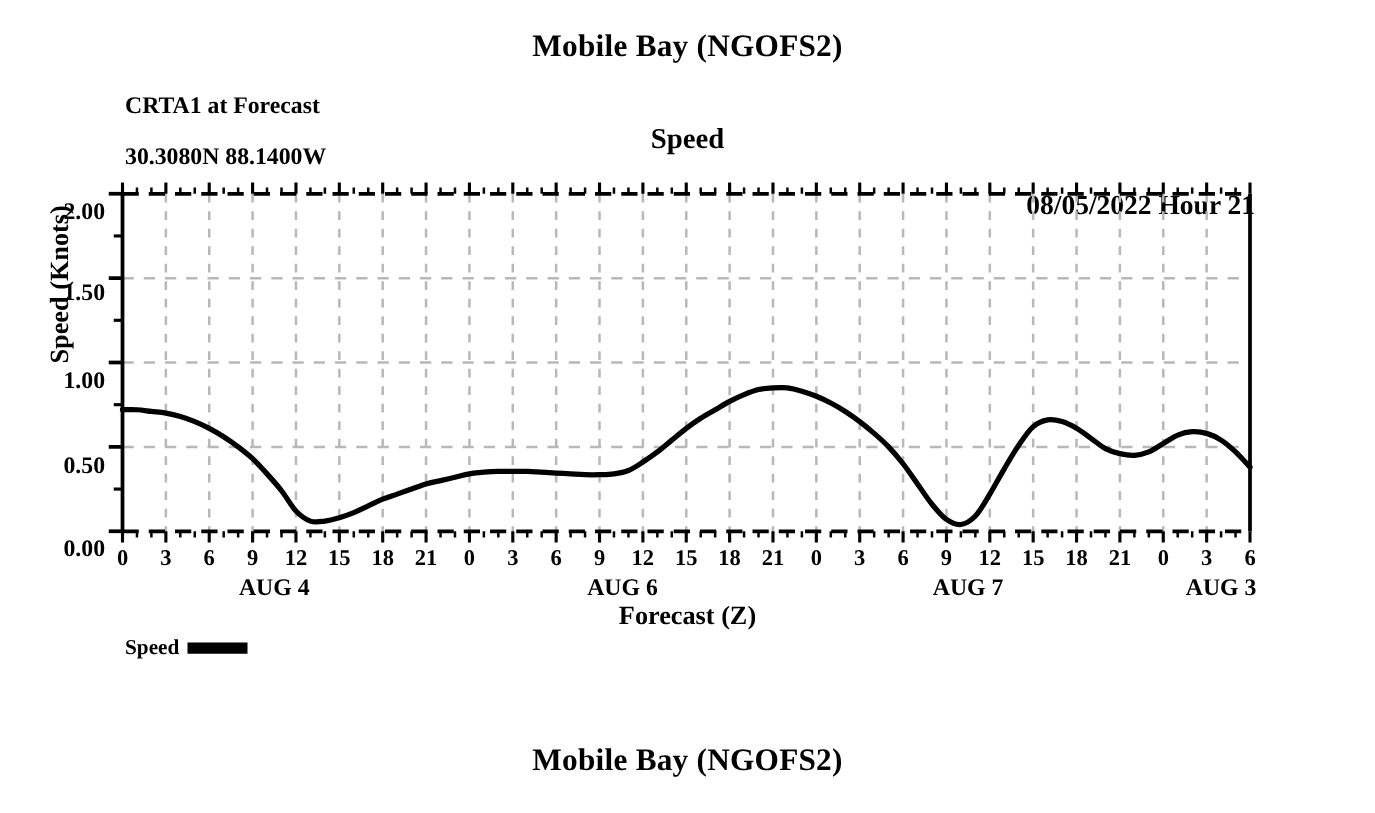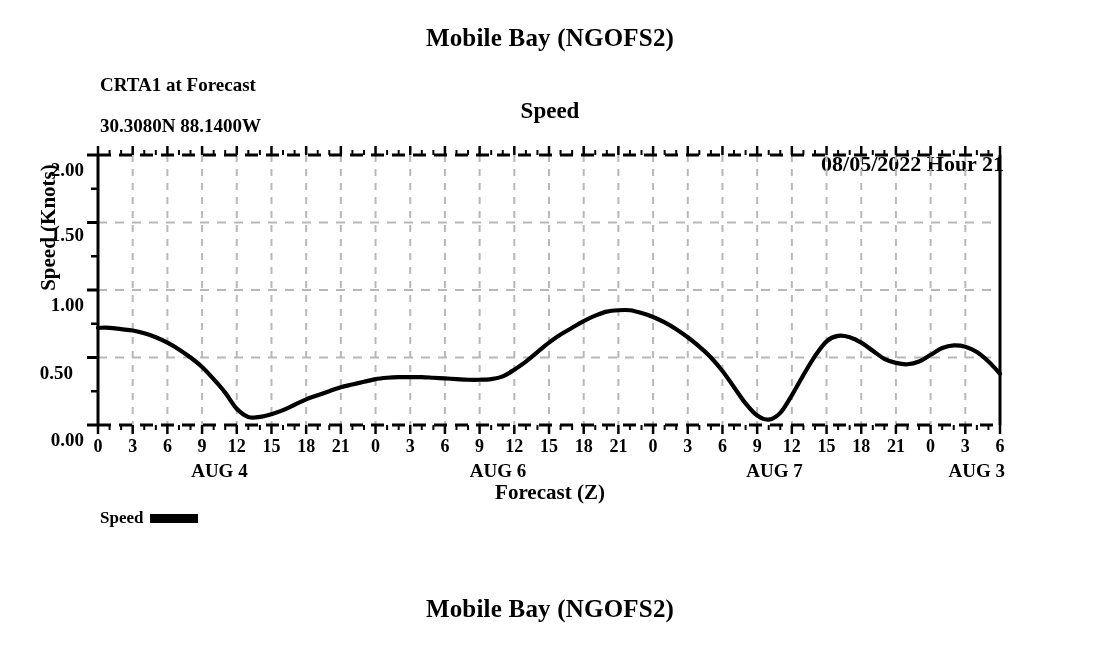--- a/index.html
+++ b/index.html
@@ -278,21 +278,21 @@
           <line x1="98" y1="425" x2="1000" y2="425" stroke="#000" stroke-width="3" stroke-dasharray="13 8"></line>
         </g>
       <path id="series-path" fill="none" stroke="#000000" stroke-width="4.2" stroke-linecap="round" stroke-linejoin="round" d="M 98.00 327.80 C 99.93 327.80, 105.71 327.58, 109.56 327.80 C 113.42 328.02, 117.27 328.70, 121.13 329.15 C 124.98 329.60, 128.84 329.82, 132.69 330.50 C 136.55 331.18, 140.40 332.07, 144.26 333.20 C 148.11 334.32, 151.97 335.68, 155.82 337.25 C 159.68 338.82, 163.53 340.63, 167.38 342.65 C 171.24 344.67, 175.09 346.92, 178.95 349.40 C 182.80 351.88, 186.66 354.57, 190.51 357.50 C 194.37 360.43, 198.22 363.35, 202.08 366.95 C 205.93 370.55, 209.79 374.83, 213.64 379.10 C 217.50 383.38, 221.35 387.65, 225.21 392.60 C 229.06 397.55, 232.91 404.75, 236.77 408.80 C 240.62 412.85, 244.48 415.55, 248.33 416.90 C 252.19 418.25, 256.04 417.35, 259.90 416.90 C 263.75 416.45, 267.61 415.32, 271.46 414.20 C 275.32 413.07, 279.17 411.72, 283.03 410.15 C 286.88 408.57, 290.74 406.55, 294.59 404.75 C 298.44 402.95, 302.30 400.93, 306.15 399.35 C 310.01 397.78, 313.86 396.65, 317.72 395.30 C 321.57 393.95, 325.43 392.60, 329.28 391.25 C 333.14 389.90, 336.99 388.32, 340.85 387.20 C 344.70 386.07, 348.56 385.40, 352.41 384.50 C 356.26 383.60, 360.12 382.70, 363.97 381.80 C 367.83 380.90, 371.68 379.78, 375.54 379.10 C 379.39 378.43, 383.25 378.09, 387.10 377.75 C 390.96 377.41, 394.81 377.19, 398.67 377.07 C 402.52 376.96, 406.38 377.07, 410.23 377.07 C 414.09 377.07, 417.94 376.96, 421.79 377.07 C 425.65 377.19, 429.50 377.52, 433.36 377.75 C 437.21 377.98, 441.07 378.20, 444.92 378.43 C 448.78 378.65, 452.63 378.88, 456.49 379.10 C 460.34 379.33, 464.20 379.66, 468.05 379.77 C 471.91 379.89, 475.76 379.89, 479.62 379.77 C 483.47 379.66, 487.32 379.66, 491.18 379.10 C 495.03 378.54, 498.89 377.97, 502.74 376.40 C 506.60 374.82, 510.45 372.13, 514.31 369.65 C 518.16 367.17, 522.02 364.48, 525.87 361.55 C 529.73 358.63, 533.58 355.25, 537.44 352.10 C 541.29 348.95, 545.15 345.57, 549.00 342.65 C 552.85 339.72, 556.71 337.02, 560.56 334.55 C 564.42 332.08, 568.27 330.05, 572.13 327.80 C 575.98 325.55, 579.84 323.08, 583.69 321.05 C 587.55 319.02, 591.40 317.22, 595.26 315.65 C 599.11 314.07, 602.97 312.50, 606.82 311.60 C 610.68 310.70, 614.53 310.48, 618.38 310.25 C 622.24 310.02, 626.09 309.80, 629.95 310.25 C 633.80 310.70, 637.66 311.82, 641.51 312.95 C 645.37 314.07, 649.22 315.43, 653.08 317.00 C 656.93 318.57, 660.79 320.38, 664.64 322.40 C 668.50 324.42, 672.35 326.67, 676.21 329.15 C 680.06 331.63, 683.91 334.32, 687.77 337.25 C 691.62 340.18, 695.48 343.32, 699.33 346.70 C 703.19 350.07, 707.04 353.45, 710.90 357.50 C 714.75 361.55, 718.61 366.05, 722.46 371.00 C 726.32 375.95, 730.17 381.80, 734.03 387.20 C 737.88 392.60, 741.74 398.67, 745.59 403.40 C 749.44 408.13, 753.30 412.85, 757.15 415.55 C 761.01 418.25, 764.86 420.05, 768.72 419.60 C 772.57 419.15, 776.43 416.90, 780.28 412.85 C 784.14 408.80, 787.99 401.60, 791.85 395.30 C 795.70 389.00, 799.56 381.58, 803.41 375.05 C 807.26 368.52, 811.12 361.77, 814.97 356.15 C 818.83 350.52, 822.68 344.68, 826.54 341.30 C 830.39 337.93, 834.25 336.57, 838.10 335.90 C 841.96 335.22, 845.81 336.13, 849.67 337.25 C 853.52 338.38, 857.38 340.40, 861.23 342.65 C 865.09 344.90, 868.94 348.05, 872.79 350.75 C 876.65 353.45, 880.50 356.83, 884.36 358.85 C 888.21 360.88, 892.07 362.00, 895.92 362.90 C 899.78 363.80, 903.63 364.48, 907.49 364.25 C 911.34 364.02, 915.20 363.13, 919.05 361.55 C 922.91 359.98, 926.76 357.05, 930.62 354.80 C 934.47 352.55, 938.32 349.63, 942.18 348.05 C 946.03 346.48, 949.89 345.58, 953.74 345.35 C 957.60 345.13, 961.45 345.57, 965.31 346.70 C 969.16 347.82, 973.02 349.63, 976.87 352.10 C 980.73 354.58, 984.58 357.95, 988.44 361.55 C 992.29 365.15, 998.07 371.68, 1000.00 373.70"></path>
     </svg>
 
     <div class="ylabel">Speed (Knots)</div>
     <div class="xlabel">Forecast (Z)</div>
 
     <div id="ytick-layer">
         <div class="ytick" style="left: 14px; top: 413px;">0.00</div>
-        <div class="ytick" style="left: 3px; top: 345.5px;">0.50</div>
+        <div class="ytick" style="left: 14px; top: 345.5px;">0.50</div>
         <div class="ytick" style="left: 14px; top: 278px;">1.00</div>
         <div class="ytick" style="left: 14px; top: 208px;">1.50</div>
         <div class="ytick" style="left: 14px; top: 143px;">2.00</div>
       </div>
     <div id="xtick-layer">
         <div class="xtick" style="left: 78px;">0</div>
         <div class="xtick" style="left: 112.692px;">3</div>
         <div class="xtick" style="left: 147.385px;">6</div>
         <div class="xtick" style="left: 182.077px;">9</div>
         <div class="xtick" style="left: 216.769px;">12</div>

